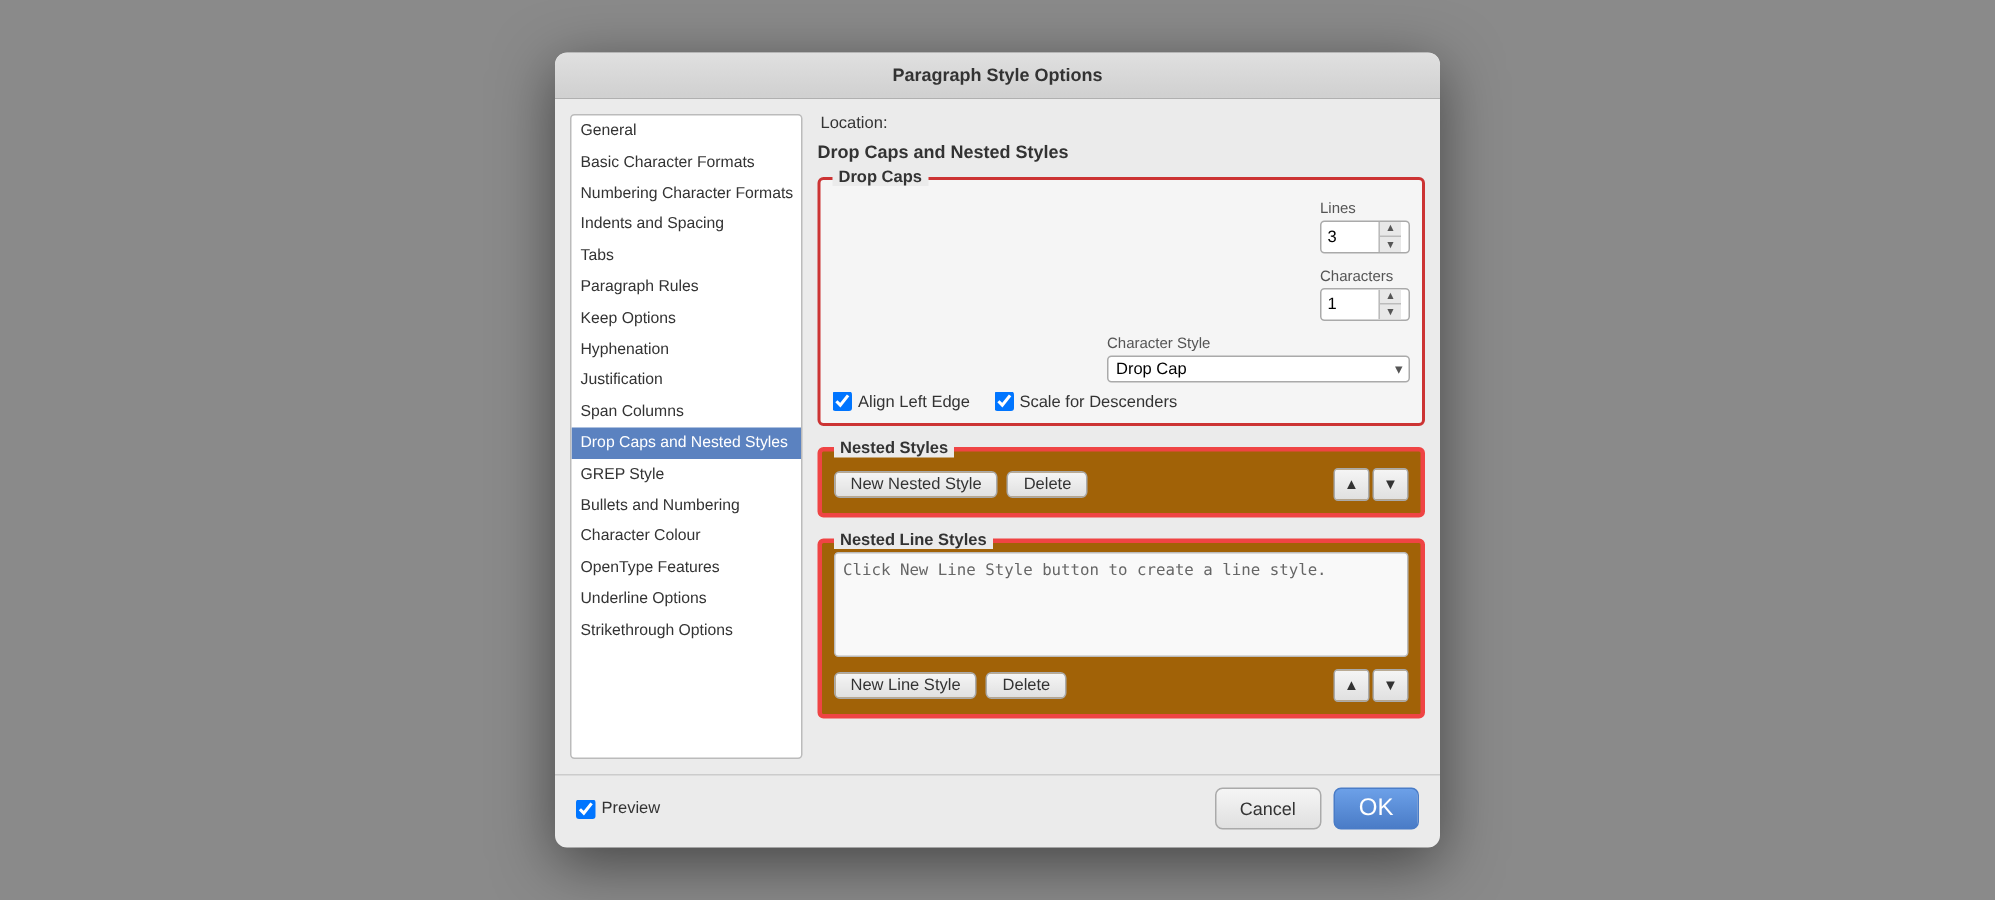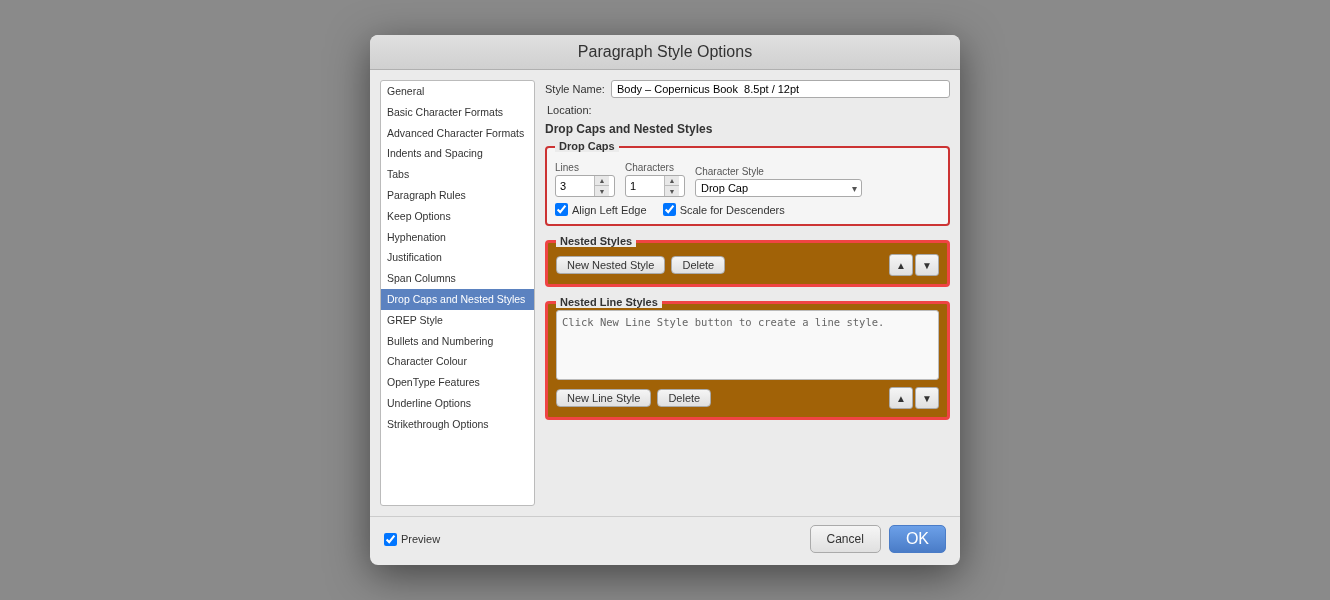--- a/index.html
+++ b/index.html
@@ -21,22 +21,22 @@
       min-height: 530px;
       display: flex;
       flex-direction: column;
       overflow: hidden;
     }
     .dialog-titlebar {
       background: linear-gradient(to bottom, #e0e0e0, #d0d0d0);
       border-bottom: 1px solid #b0b0b0;
       padding: 8px 12px;
       text-align: center;
-      font-size: 16px;
-      font-weight: 400;
+      font-size: 12px;
+      font-weight: 700;
       color: #333;
       border-radius: 8px 8px 0 0;
     }
     .dialog-body {
       display: flex;
       flex: 1;
       padding: 10px;
       gap: 10px;
     }
     .sidebar {
@@ -121,20 +121,21 @@
     }
     .group-box.red-border .group-legend {
       background: #ebebeb;
     }
     .drop-caps-fields {
       display: flex;
       gap: 10px;
       margin-top: 8px;
       margin-bottom: 6px;
       align-items: flex-end;
+      flex-direction: column;
     }
     .field-group {
       display: flex;
       flex-direction: column;
       gap: 2px;
     }
     .field-group label {
       font-size: 10px;
       color: #555;
     }
@@ -176,21 +177,21 @@
       border-bottom: 1px solid #bbb;
     }
     .char-style-select {
       border: 1px solid #aaa;
       border-radius: 3px;
       padding: 2px 20px 2px 5px;
       font-size: 11px;
       background: #fff;
       appearance: none;
       -webkit-appearance: none;
-      width: 167px;
+      width: 202px;
       position: relative;
     }
     .select-wrapper {
       position: relative;
       display: inline-block;
     }
     .select-wrapper::after {
       content: '▾';
       position: absolute;
       right: 5px;
@@ -325,43 +326,39 @@
 </head>
 <body>
 
 <div class="dialog">
   <div class="dialog-titlebar">Paragraph Style Options</div>
   <div class="dialog-body">
 
     <div class="sidebar">
       <div class="sidebar-item">General</div>
       <div class="sidebar-item">Basic Character Formats</div>
-      <div class="sidebar-item">Advanced Character Formats</div>
+      <div class="sidebar-item">Numbering Character Formats</div>
       <div class="sidebar-item">Indents and Spacing</div>
       <div class="sidebar-item">Tabs</div>
       <div class="sidebar-item">Paragraph Rules</div>
       <div class="sidebar-item">Keep Options</div>
       <div class="sidebar-item">Hyphenation</div>
       <div class="sidebar-item">Justification</div>
       <div class="sidebar-item">Span Columns</div>
       <div class="sidebar-item active">Drop Caps and Nested Styles</div>
       <div class="sidebar-item">GREP Style</div>
       <div class="sidebar-item">Bullets and Numbering</div>
       <div class="sidebar-item">Character Colour</div>
       <div class="sidebar-item">OpenType Features</div>
       <div class="sidebar-item">Underline Options</div>
       <div class="sidebar-item">Strikethrough Options</div>
     </div>
 
     <div class="main-panel">
 
-      <div class="style-name-row">
-        <label>Style Name:</label>
-        <input class="style-name-input" type="text" value="Body – Copernicus Book  8.5pt / 12pt" style="">
-      </div>
       <div class="location-row">
         <label>Location:</label>
       </div>
 
       <div class="section-title">Drop Caps and Nested Styles</div>
 
       <div class="group-box red-border">
         <span class="group-legend">Drop Caps</span>
         <div class="drop-caps-fields">
           <div class="field-group">

